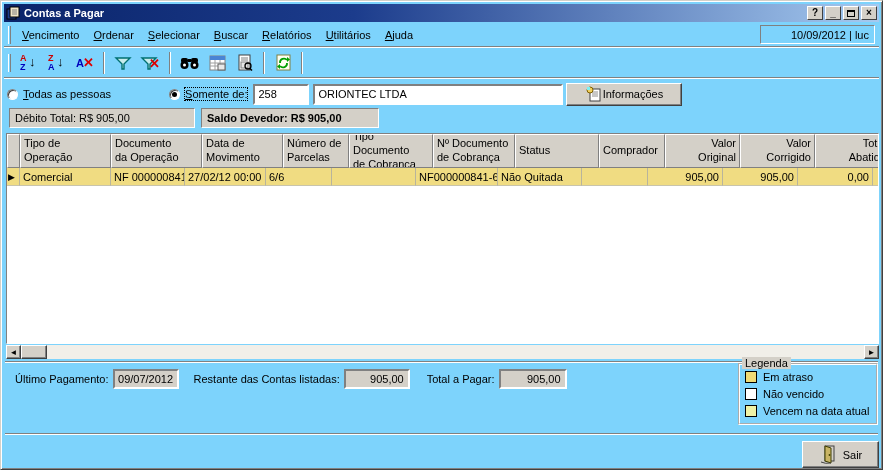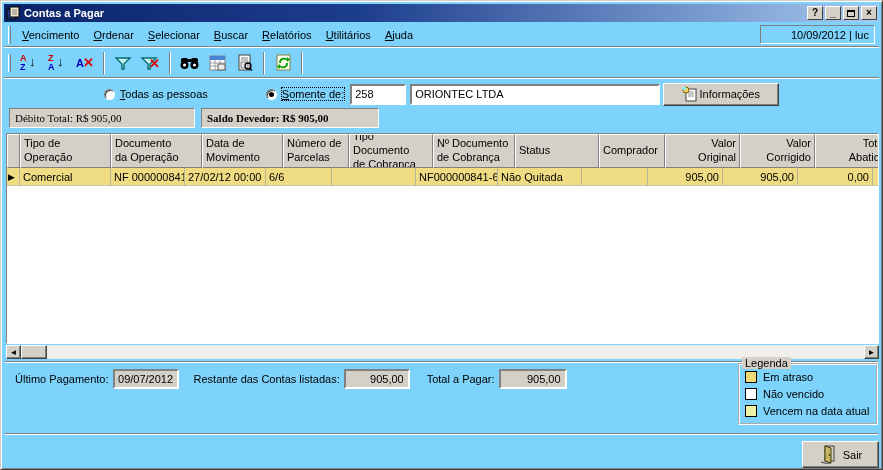--- a/index.html
+++ b/index.html
@@ -43,40 +43,40 @@
   .tbtn { width:24px; height:23px; margin:0 2px; display:flex; align-items:center; justify-content:center; }
   .tsep { width:2px; height:22px; border-left:1px solid #808080; border-right:1px solid #ffffff; margin:0 4px; }
   .sort-ico { position:relative; width:20px; height:18px; font-weight:bold; font-size:9px; line-height:1; }
   .sort-ico .lt { position:absolute; left:1px; top:0; }
   .sort-ico .lb { position:absolute; left:1px; top:9px; }
   .sort-ico .ar { position:absolute; left:10px; top:1px; font-size:13px; color:#000; }
   .red { color:#cc0000; } .blue { color:#0000bb; }
   .xmark { position:absolute; left:8px; top:2px; color:#dd0000; font-size:13px; font-weight:bold; }
 
   
-  .filter-row { position:absolute; top:82px; left:6px; right:6px; height:22px; display:flex; align-items:center;justify-content:center; }
+  .filter-row { position:absolute; top:82px; left:6px; right:6px; height:22px; display:flex; align-items:center; }
   .radio { width:11px; height:11px; border-radius:50%; background:#fff;
     border-top:1px solid #808080; border-left:1px solid #808080;
     border-bottom:1px solid #fff; border-right:1px solid #fff;
     box-shadow: inset 1px 1px 0 #404040; position:relative; flex:0 0 auto; }
   .radio.checked::after { content:""; position:absolute; left:2px; top:2px; width:5px; height:5px; border-radius:50%; background:#000; }
   .radio-label { margin:0 8px 0 5px; white-space:nowrap; }
   .radio-label::first-letter { text-decoration:underline; }
   .focus-dotted { outline:1px dotted #000; }
   .edit { height:21px; background:#fff;
     border-top:2px solid #808080; border-left:2px solid #808080;
     border-bottom:2px solid #ffffff; border-right:2px solid #ffffff;
     font-family:"Liberation Sans",sans-serif; font-size:11px; padding:0 3px; }
   .btn { background:#d4d0c8; border-top:1px solid #fff; border-left:1px solid #fff;
     border-right:1px solid #404040; border-bottom:1px solid #404040;
     box-shadow: inset -1px -1px 0 #808080, inset 1px 1px 0 #d4d0c8;
     display:flex; align-items:center; justify-content:center; font-size:11px; cursor:default; }
 
   
-  .totals-row { position:absolute; top:107px; left:8px; height:20px; display:flex;font-family:Liberation Serif, serif; }
+  .totals-row { position:absolute; top:107px; left:8px; height:20px; display:flex; }
   .sunken-panel { border-top:1px solid #808080; border-left:1px solid #808080;
     border-bottom:1px solid #ffffff; border-right:1px solid #ffffff;
     display:flex; align-items:center; padding:0 5px; background:#d4d0c8; }
 
   
   .grid { position:absolute; top:132px; left:5px; width:873px; height:211px; background:#fff;
     border-top:1px solid #808080; border-left:1px solid #808080;
     border-bottom:1px solid #ffffff; border-right:1px solid #ffffff; overflow:hidden; }
   .grid-header { display:flex; height:34px; background:#d4d0c8; }
   .hcell { border-top:1px solid #ffffff; border-left:1px solid #ffffff;

